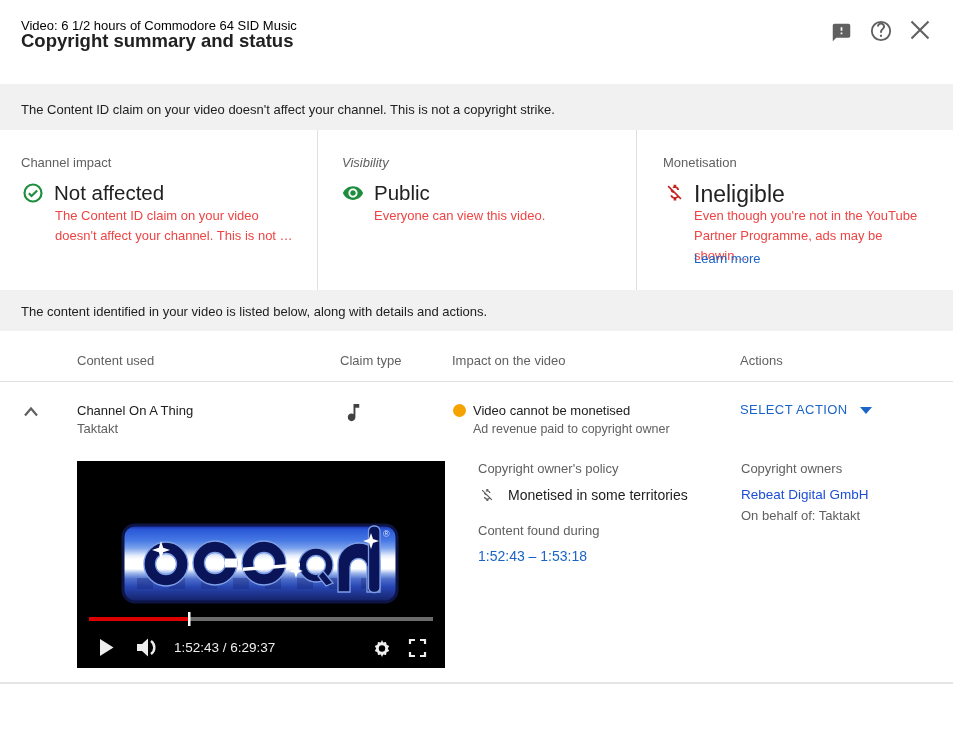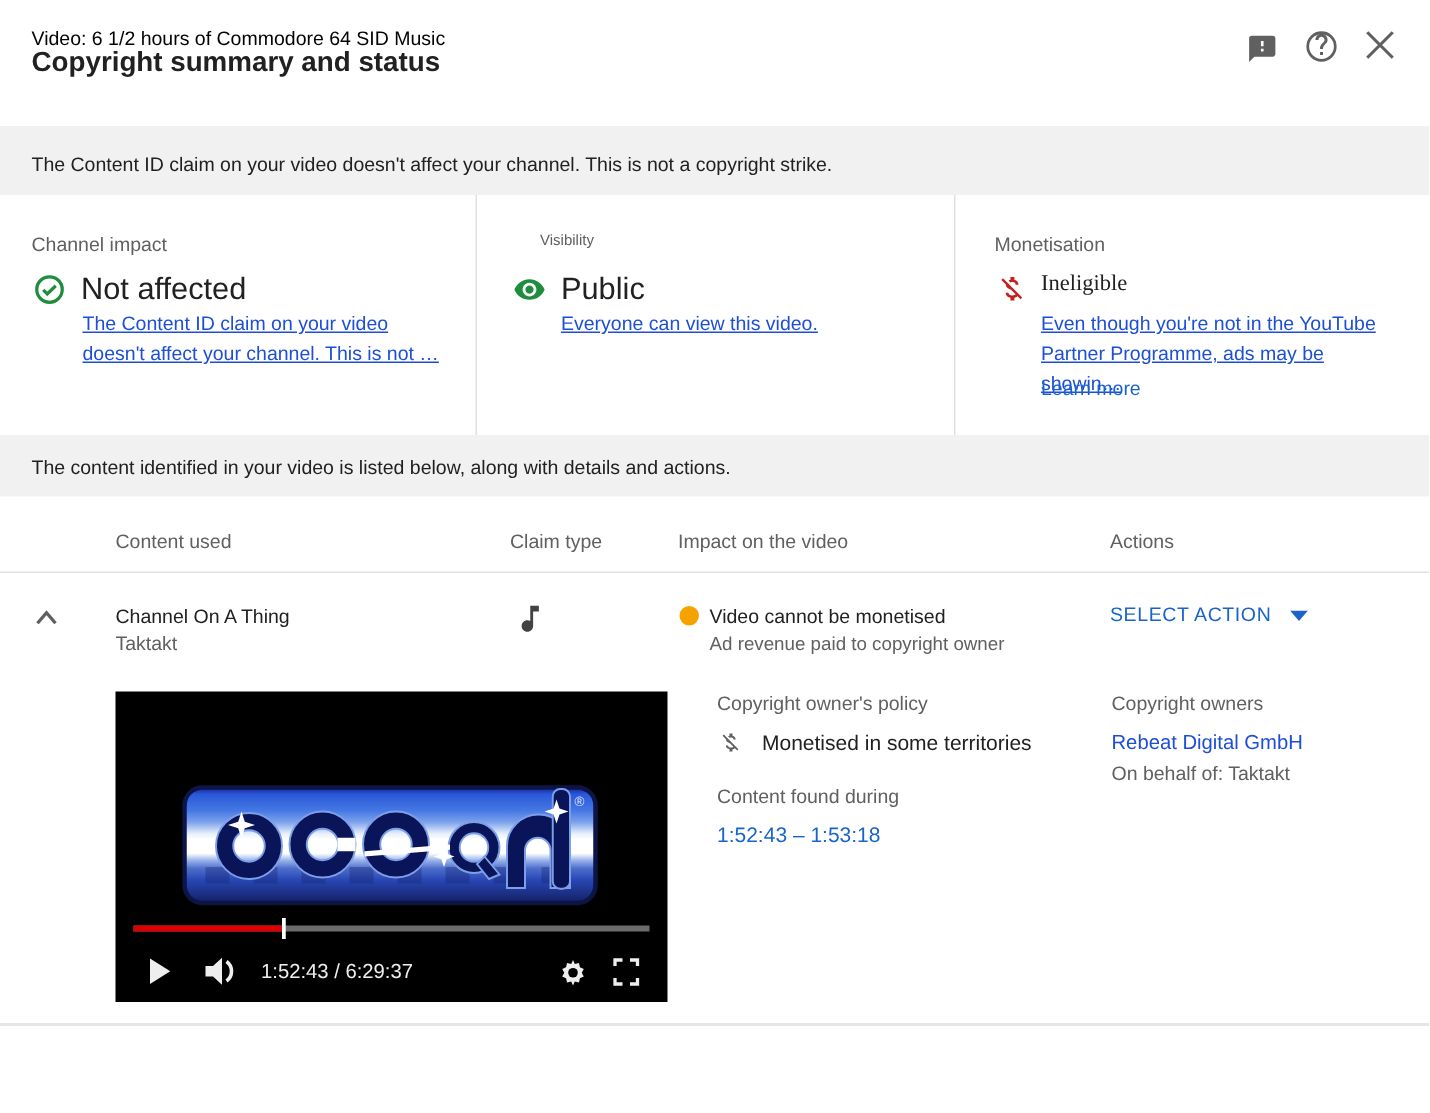--- a/index.html
+++ b/index.html
@@ -1,20 +1,20 @@
 <!DOCTYPE html>
 <html><head>
 <meta charset="utf-8">
 <style>
 * { margin:0; padding:0; box-sizing:border-box; }
 html,body { width:953px; height:742px; background:#fff; font-family:"Liberation Sans", sans-serif; overflow:hidden; }
 .abs { position:absolute; }
 #page { position:relative; width:936px; height:742px; }
 .g60 { color:#606060; }
-.g75 { color:#1d4ed8;text-decoration:underline; }
+.g75 { color:#ef4444; }
 .blue { color:#1a64c9; }
 </style>
 </head>
 <body>
 <div id="page">
 
   <div class="abs" style="left:21px; top:18px; font-size:13px; color:#030303;">Video: 6 1/2 hours of Commodore 64 SID Music</div>
   <div class="abs" style="left:21px; top:30px; font-size:18.5px; font-weight:bold; color:#212121;">Copyright summary and status</div>
 
   <svg class="abs" style="left:831px; top:22px;" width="21" height="21" viewBox="0 0 24 24" fill="#606060">
@@ -35,32 +35,32 @@
   <div class="abs" style="left:636px; top:130px; width:1px; height:160px; background:#e0e0e0;"></div>
 
   <div class="abs g60" style="left:21px; top:155px; font-size:13px;">Channel impact</div>
   <svg class="abs" style="left:23px; top:183px;" width="20" height="20" viewBox="0 0 24 24">
     <circle cx="12" cy="12" r="10.2" fill="none" stroke="#1e8e3e" stroke-width="2.6"></circle>
     <path d="M7 12.3 l3.2 3.2 L17 9" fill="none" stroke="#1e8e3e" stroke-width="2.6"></path>
   </svg>
   <div class="abs" style="left:54px; top:181px; font-size:20.5px; color:#212121;">Not affected</div>
   <div class="abs g75" style="left:55px; top:206px; font-size:13px; line-height:20px;">The Content ID claim on your video<br>doesn't affect your channel. This is not …</div>
 
-  <div class="abs g60" style="left:360px; top:155px; font-size:10px;">Visibility</div>
+  <div class="abs g60" style="left:342px; top:155px; font-size:13px;font-style:italic;">Visibility</div>
   <svg class="abs" style="left:342px; top:182px;" width="22" height="22" viewBox="0 0 24 24" fill="#1e8e3e">
     <path d="M12 4.5C7 4.5 2.73 7.61 1 12c1.73 4.39 6 7.5 11 7.5s9.27-3.11 11-7.5c-1.73-4.39-6-7.5-11-7.5zM12 17c-2.76 0-5-2.24-5-5s2.24-5 5-5 5 2.24 5 5-2.24 5-5 5zm0-8c-1.66 0-3 1.34-3 3s1.34 3 3 3 3-1.34 3-3-1.34-3-3-3z"></path>
   </svg>
   <div class="abs" style="left:374px; top:181px; font-size:20.5px; color:#212121;">Public</div>
   <div class="abs g75" style="left:374px; top:208px; font-size:13px;">Everyone can view this video.</div>
 
   <div class="abs g60" style="left:663px; top:155px; font-size:13px;">Monetisation</div>
   <svg class="abs" style="left:664px; top:182px;" width="21" height="21" viewBox="0 0 24 24" fill="#c5221f">
     <path d="M12.5 6.9c1.78 0 2.44.85 2.5 2.1h2.21c-.07-1.72-1.12-3.3-3.21-3.81V3h-3v2.16c-.53.12-1.03.3-1.48.54l1.47 1.47c.41-.17.91-.27 1.51-.27zM5.33 4.06 4.06 5.33 7.5 8.77c0 2.08 1.56 3.21 3.91 3.91l3.51 3.51c-.34.48-1.05.91-2.42.91-2.06 0-2.87-.92-2.98-2.1h-2.2c.12 2.19 1.76 3.42 3.68 3.83V21h3v-2.15c.96-.18 1.82-.55 2.45-1.12l2.22 2.22 1.27-1.27L5.33 4.06z"></path>
   </svg>
-  <div class="abs" style="left:694px; top:181px; font-size:15px; color:#212121;font-family:Liberation Serif, serif;">Ineligible</div>
+  <div class="abs" style="left:694px; top:181px; font-size:23px; color:#212121;">Ineligible</div>
   <div class="abs g75" style="left:694px; top:206px; font-size:13px; line-height:20px;">Even though you're not in the YouTube<br>Partner Programme, ads may be showin…</div>
   <div class="abs blue" style="left:694px; top:251px; font-size:13px;">Learn more</div>
 
   <div class="abs" style="left:0; top:290px; width:953px; height:41px; background:#f1f1f1;"></div>
   <div class="abs" style="left:21px; top:304px; font-size:13px; color:#212121;">The content identified in your video is listed below, along with details and actions.</div>
 
   <div class="abs g60" style="left:77px; top:353px; font-size:13px;">Content used</div>
   <div class="abs g60" style="left:340px; top:353px; font-size:13px;">Claim type</div>
   <div class="abs g60" style="left:452px; top:353px; font-size:13px;">Impact on the video</div>
   <div class="abs g60" style="left:740px; top:353px; font-size:13px;">Actions</div>

